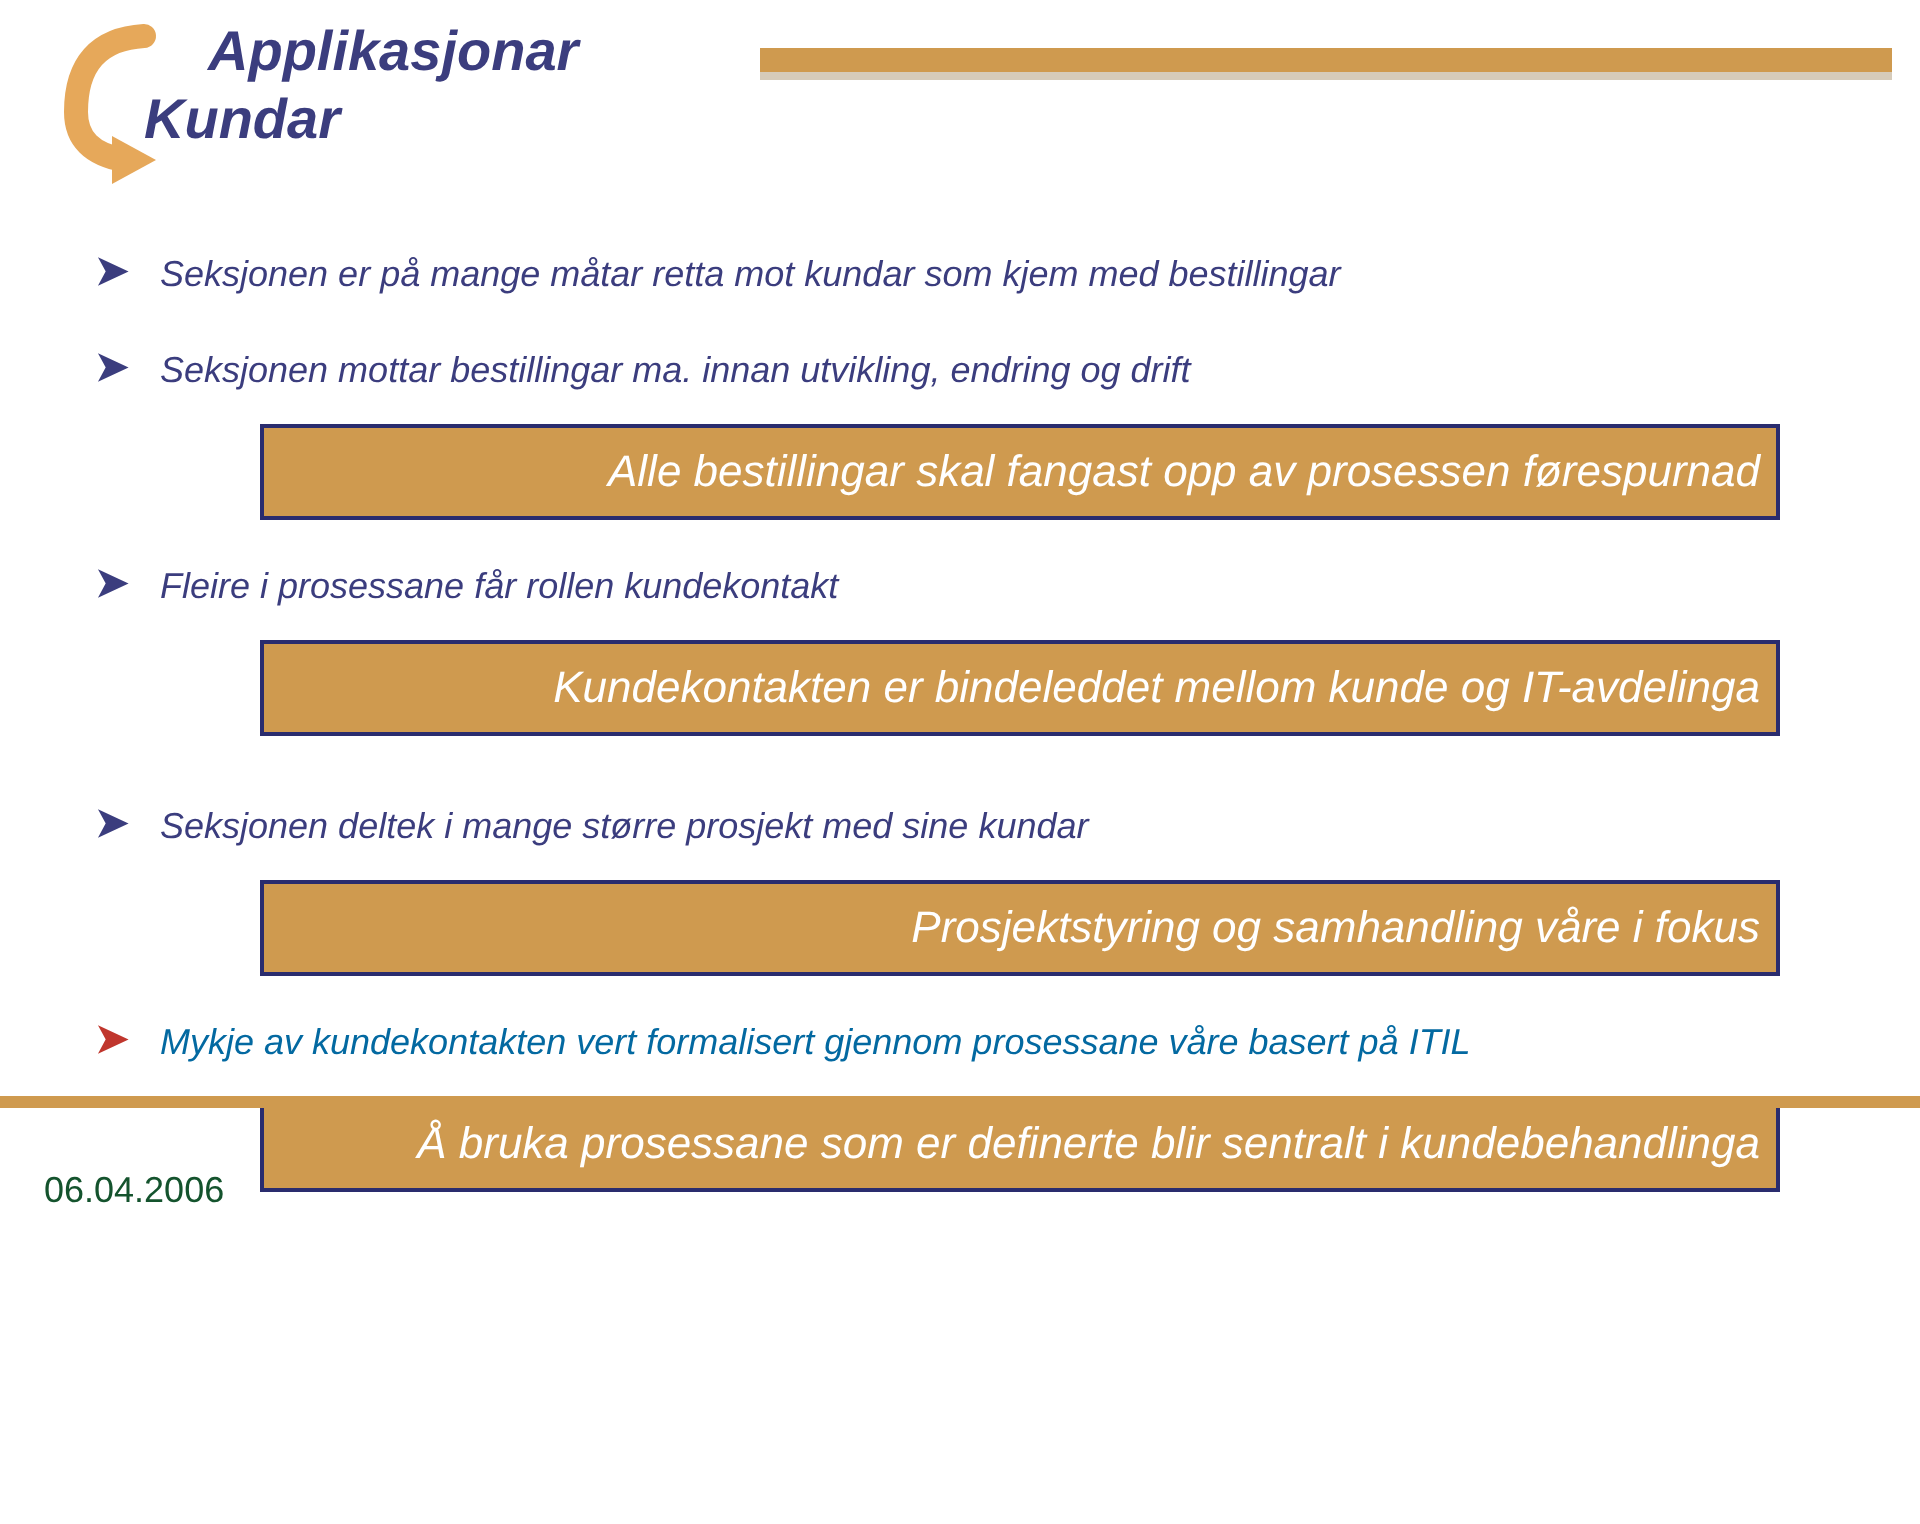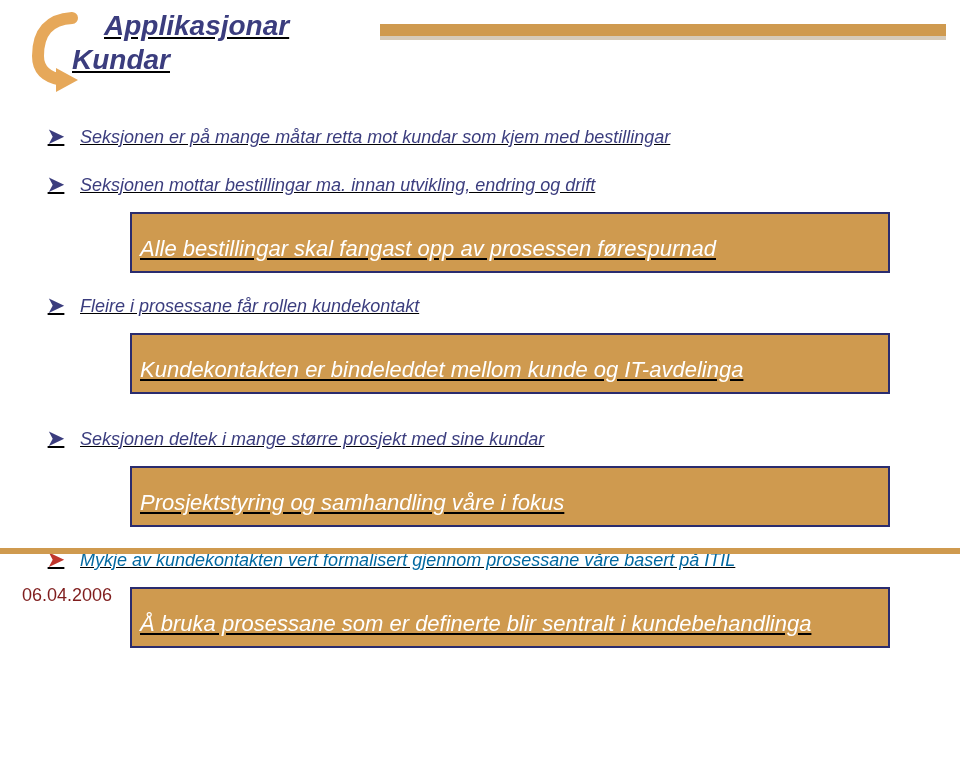--- a/index.html
+++ b/index.html
@@ -1,38 +1,38 @@
 <!DOCTYPE html>
 <html><head>
 <meta charset="utf-8">
 <style>
   * { box-sizing: border-box; margin: 0; padding: 0; }
   html, body { width: 960px; height: 762px; font-family: Arial, Helvetica, sans-serif; background: #fff; color: #000; }
-  .slide { position: relative; width: 960px; height: 622px; padding: 0; text-decoration: underline; }
+  .slide { position: relative; width: 960px; height: 622px; padding: 0; }
 
   .header { display: flex; align-items: flex-start; padding: 10px 0 0 0; }
   .title-block { padding-left: 104px; }
   .title1 { font-size: 28px; font-weight: bold; color: #3b3d7e; font-style: italic; margin-bottom: 2px; }
   .title2 { font-size: 28px; font-weight: bold; color: #3b3d7e; font-style: italic; margin-left: -32px; }
   .rule-gold { position: absolute; top: 24px; left: 380px; width: 566px; height: 12px; background: #cf9a4f; }
   .rule-gold-under { position: absolute; top: 36px; left: 380px; width: 566px; height: 4px; background: #8a6a3a; opacity: 0.35; }
 
   .arrow-wrap { position: absolute; top: 10px; left: 26px; width: 60px; height: 90px; }
   .arrow-svg { width: 60px; height: 90px; }
 
   .content { padding: 28px 48px 0 44px; }
   .bullet { display: flex; gap: 12px; margin-top: 18px; }
   .bullet .marker { color: #3b3d7e; font-size: 20px; line-height: 28px; width: 24px; flex: 0 0 24px; text-align: center; font-weight: bold; }
   .bullet .text { font-size: 18px; line-height: 30px; color: #3b3d7e; font-style: italic; }
   .bullet .text.red { color: #0369a1; }
 
-  .callout { margin: 12px 0 16px 86px; width: 760px; background: #cf9a4f; border: 2px solid #2a2c6e; color: #fff; font-style: italic; font-size: 22px; line-height: 28px; text-align: left; padding: 21px 8px 8px 8px; }
+  .callout { margin: 12px 0 16px 86px; width: 760px; background: #cf9a4f; border: 2px solid #2a2c6e; color: #fff; font-style: italic; font-size: 22px; line-height: 28px; text-align: right; padding: 8px 8px 8px 8px; }
 
   .footer { position: absolute; left: 0; right: 0; bottom: 16px; display: flex; align-items: center; justify-content: space-between; padding: 0 34px 0 22px; }
-  .footer-date { font-size: 18px; color: #7f1d1d; }
+  .footer-date { font-size: 18px; color: #14532d; }
   .footer-right { display: flex; align-items: center; gap: 10px; }
   .uni-block { display: flex; align-items: center; gap: 8px; }
   .uni-text { text-align: left; }
   .uni-name { font-family: Georgia, 'Times New Roman', serif; font-size: 18px; color: #444; font-weight: bold; letter-spacing: 0.5px; }
   .uni-sub { font-family: Georgia, 'Times New Roman', serif; font-size: 15px; font-style: italic; color: #555; }
   .crest { width: 36px; height: 44px; }
   .footer-rule { position: absolute; left: 0; bottom: 68px; width: 960px; height: 6px; background: #cf9a4f; }
 </style>
 </head>
 <body>

